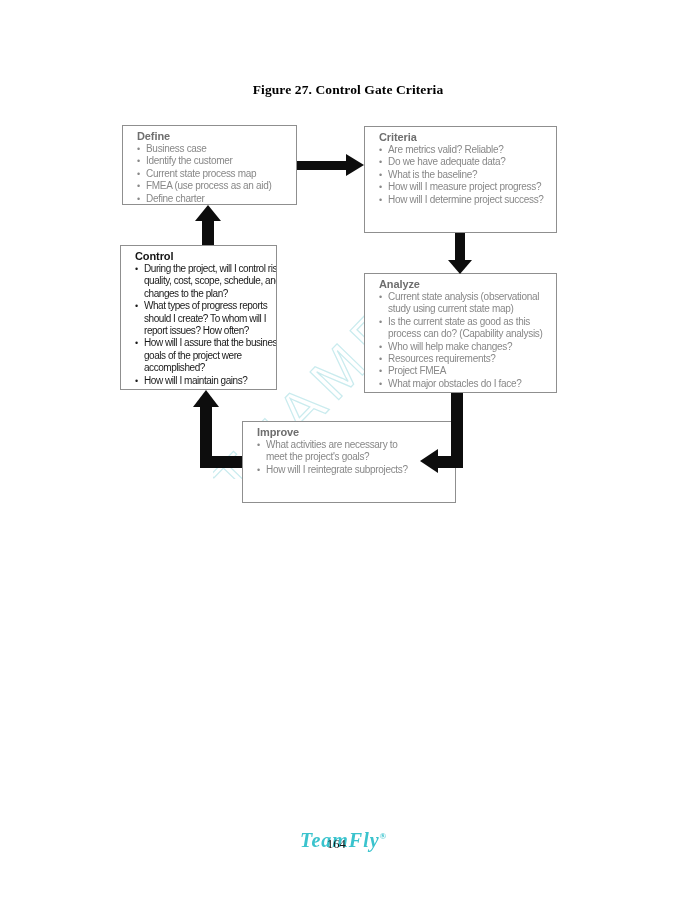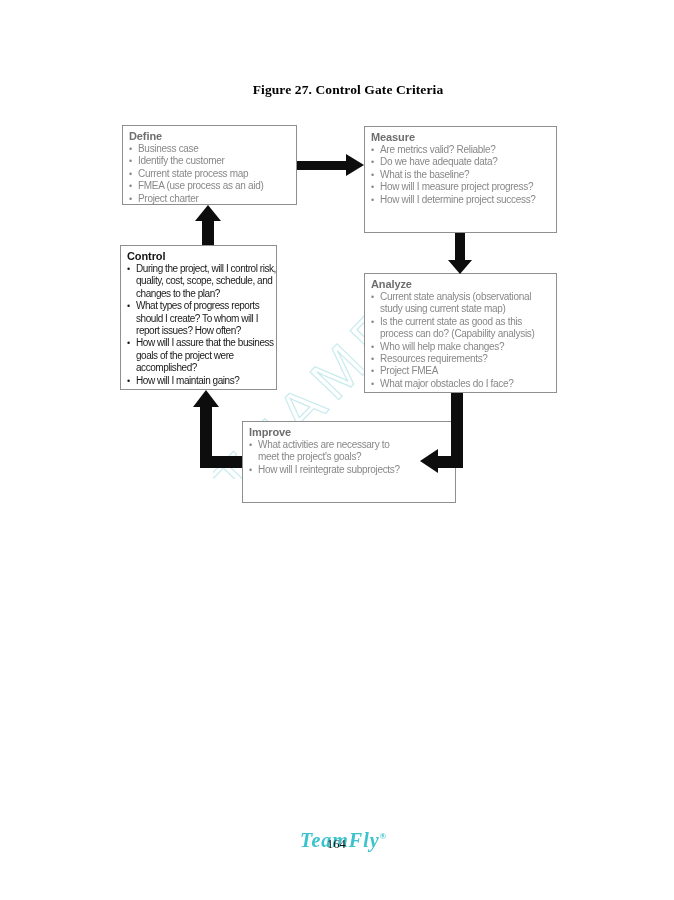--- a/index.html
+++ b/index.html
@@ -17,21 +17,21 @@
   .watermark-text{
     position:absolute;left:124px;top:85px;white-space:nowrap;
     transform:translate(-50%,-50%) rotate(-46deg);
     font-family:"Liberation Sans",sans-serif;font-size:58px;letter-spacing:9px;
     color:transparent;-webkit-text-stroke:1.2px #c9ebee;
   }
 
   
   .box{
     position:absolute;background:#ffffff;border:1px solid #8f8f8f;box-sizing:border-box;
-    padding:4px 6px 3px 6px;z-index:2;overflow:hidden;
+    padding:4px 6px 3px 14px;z-index:2;overflow:hidden;
   }
   .box h3{margin:0;font-size:11px;font-weight:bold;color:#6e6e6e;line-height:13px;letter-spacing:-0.1px;}
   .box ul{margin:0;padding:0;list-style:none;}
   .box li{
     position:relative;padding-left:9px;font-size:10px;line-height:12.4px;
     color:#888888;white-space:pre;letter-spacing:-0.3px;
   }
   .box li::before{content:"\2022";position:absolute;left:0;top:0;font-size:9px;}
   .box--control h3{color:#141414;}
   .box--control li{color:#1a1a1a;letter-spacing:-0.45px;}
@@ -86,26 +86,26 @@
     <div class="watermark-text">TEAMFLY</div>
   </div>
 
   <div class="box" id="box-define">
     <h3>Define</h3>
     <ul>
         <li>Business case</li>
         <li>Identify the customer</li>
         <li>Current state process map</li>
         <li>FMEA (use process as an aid)</li>
-        <li>Project charter</li>
+        <li>Define charter</li>
       </ul>
   </div>
 
   <div class="box" id="box-measure">
-    <h3>Measure</h3>
+    <h3>Criteria</h3>
     <ul>
         <li>Are metrics valid? Reliable?</li>
         <li>Do we have adequate data?</li>
         <li>What is the baseline?</li>
         <li>How will I measure project progress?</li>
         <li>How will I determine project success?</li>
       </ul>
   </div>
 
   <div class="box" id="box-analyze">

